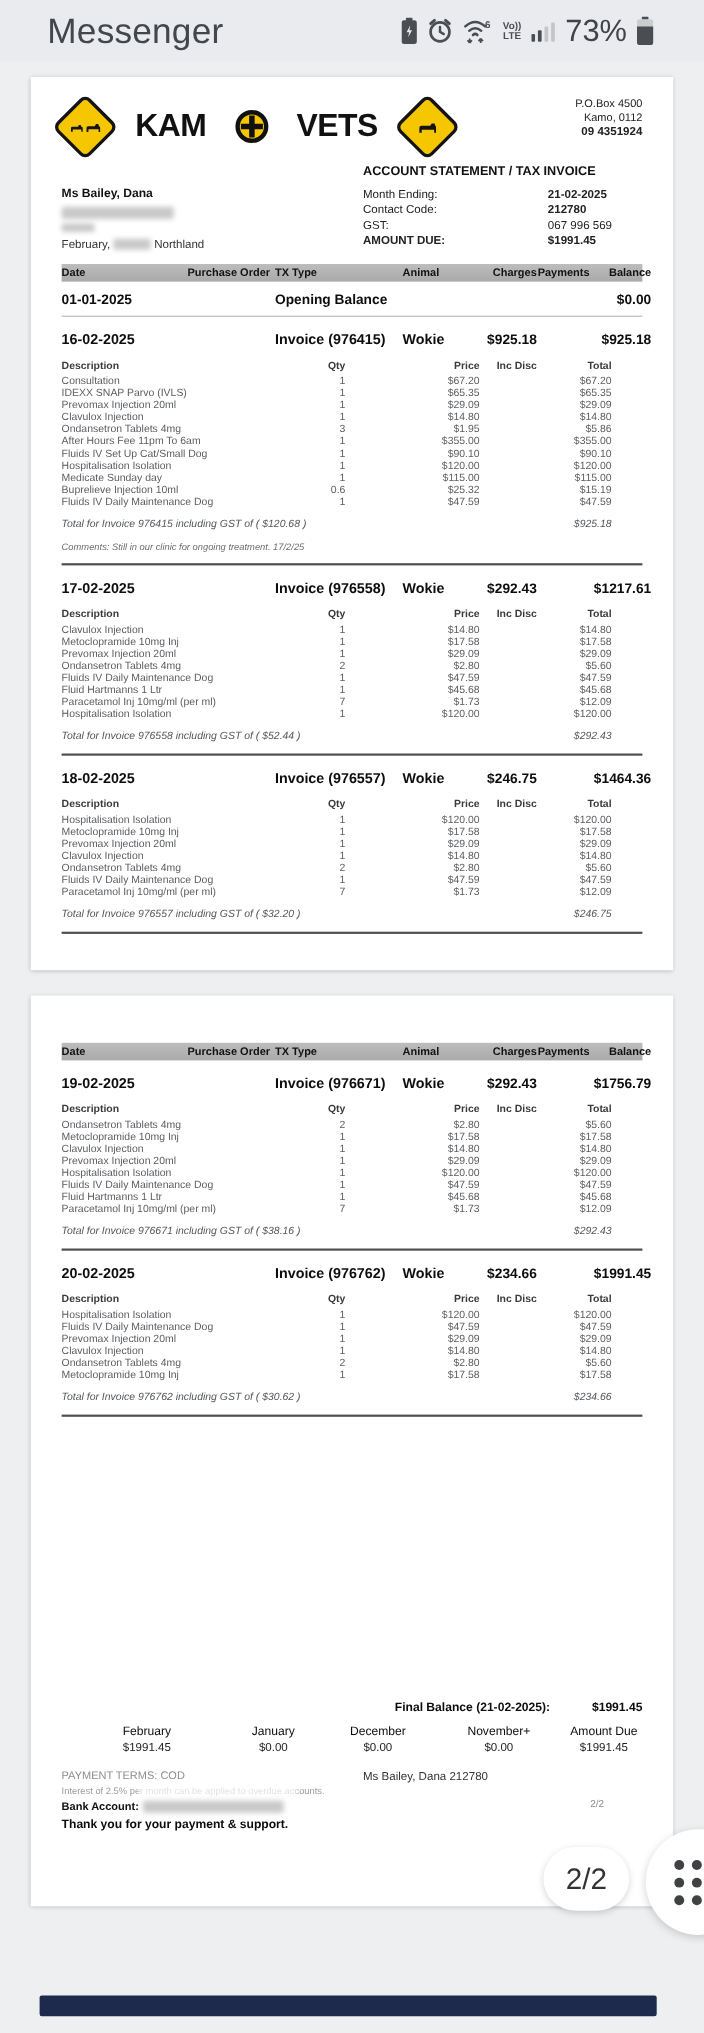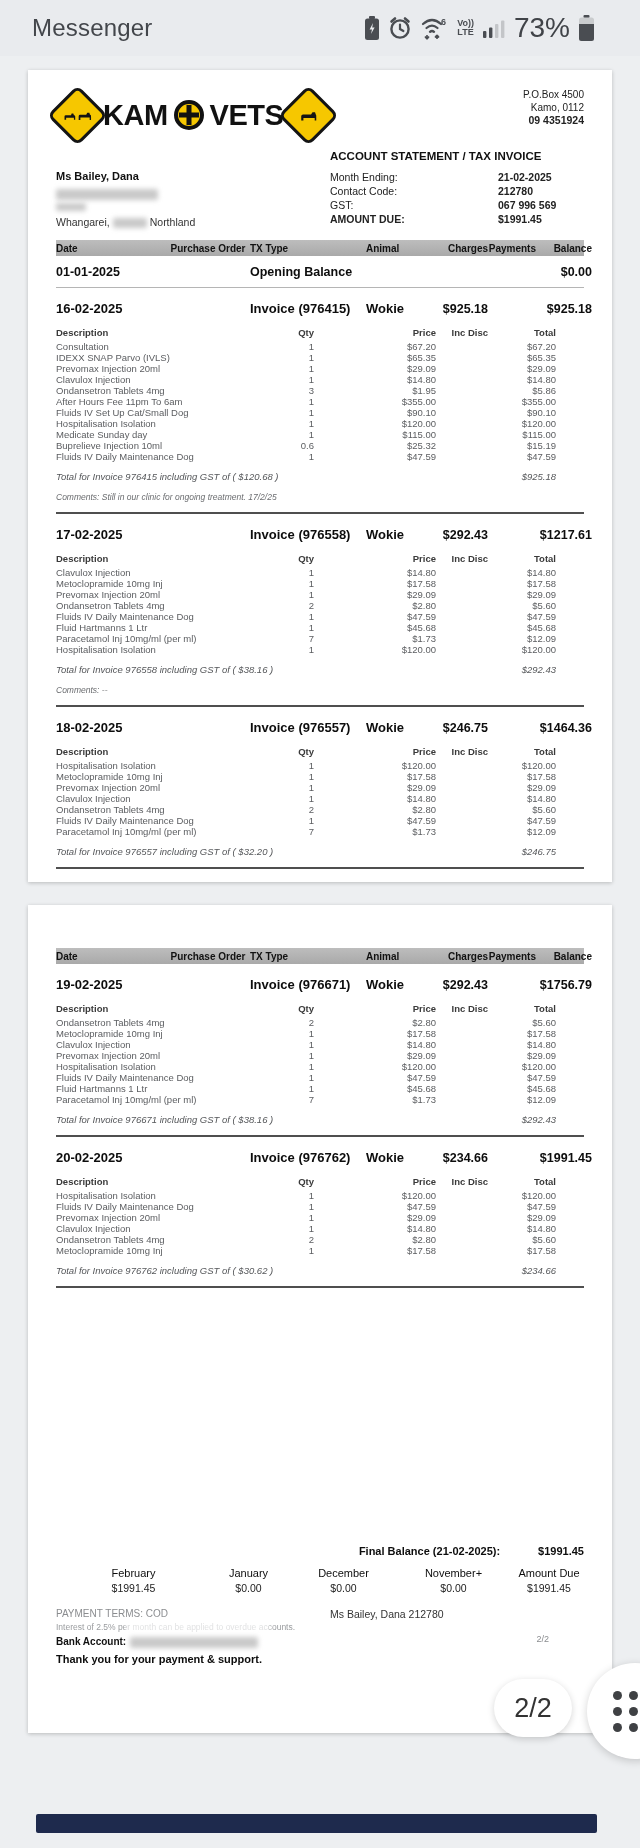--- a/index.html
+++ b/index.html
@@ -7,34 +7,34 @@
     width:640px;height:1848px;position:relative;overflow:hidden;
     background:#edeff1;
     font-family:"Liberation Sans", sans-serif;
     -webkit-font-smoothing:antialiased;
   }
   
   .statusbar{
     position:absolute;left:0;top:0;width:640px;height:56px;
     background:#e9ebee;display:flex;align-items:center;
   }
-  .sb-title{font-size:24px;color:#43464b;margin-left:32px;letter-spacing:.2px;}
+  .sb-title{font-size:32px;color:#43464b;margin-left:43px;letter-spacing:.2px;}
   .sb-right{margin-left:auto;margin-right:46px;display:flex;align-items:center;gap:9px;color:#4a4d52;}
   .sb-right svg{display:block;}
   .volte{font-size:9px;font-weight:bold;line-height:9px;text-align:center;color:#4a4d52;}
   .sb-pct{font-size:28px;color:#404348;}
   
   .card{position:absolute;left:28px;width:584px;background:#ffffff;
         box-shadow:0 1px 4px rgba(0,0,0,.22);box-sizing:border-box;
         padding:0 28px;overflow:hidden;}
   .card1{top:70px;height:812px;}
   .card2{top:905px;height:828px;display:flex;flex-direction:column;}
   
   .doc-head{display:flex;justify-content:space-between;align-items:flex-start;padding-top:16px;}
-  .logo{display:flex;align-items:center;gap:4px;height:58px;}
+  .logo{display:flex;align-items:center;gap:24px;height:58px;}
   .sign{width:37px;height:37px;background:#f6c700;border:3px solid #141414;border-radius:7px;
         transform:rotate(45deg);display:flex;align-items:center;justify-content:center;flex:0 0 auto;}
   .sign-inner{transform:rotate(-45deg);display:flex;gap:1px;align-items:center;}
   .logo-word{font-size:29px;font-weight:bold;color:#111;letter-spacing:-.5px;}
   .ocross{width:22px;height:22px;border-radius:50%;background:#f6c700;border:4px solid #111;
           position:relative;margin:0 2px;flex:0 0 auto;}
   .ocross::before,.ocross::after{content:"";position:absolute;background:#111;}
   .ocross::before{left:50%;top:1px;bottom:1px;width:5px;transform:translateX(-50%);}
   .ocross::after{top:50%;left:1px;right:1px;height:5px;transform:translateY(-50%);}
   .clinic-addr{text-align:right;font-size:10px;color:#222;line-height:13px;padding-top:2px;}
@@ -45,21 +45,21 @@
   .cust-name{font-size:11px;font-weight:bold;color:#111;}
   .redact{display:inline-block;background:#c9c9c9;filter:blur(2.5px);border-radius:2px;vertical-align:middle;}
   .r-line1{width:102px;height:11px;margin-top:5px;}
   .r-line2{width:30px;height:8px;margin-top:3px;display:block;}
   .cust-city{font-size:10.5px;color:#333;margin-top:5px;}
   .r-city{width:34px;height:10px;margin:0 3px;}
   .meta{flex:1;font-size:10.5px;color:#222;}
   .meta-row{display:flex;line-height:14px;}
   .meta-label{width:168px;}
   .meta-val{font-weight:bold;}
-  .meta-val.normal{font-weight:bold;}
+  .meta-val.normal{font-weight:normal;}
   .meta-label.strong{font-weight:bold;}
   
   .thead{display:grid;grid-template-columns:110px 84px 116px 66px 56px 48px 56px;
          background:linear-gradient(#bdbdbd,#a9a9a9);margin-top:12px;height:16px;
          align-items:center;font-size:10px;font-weight:bold;color:#121212;}
   .thead .c2{text-align:center;}
   .thead .c5,.thead .c6,.thead .c7{text-align:right;}
   .txgrid{display:grid;grid-template-columns:110px 84px 116px 66px 56px 48px 56px;align-items:baseline;}
   .opening{padding:9px 0 8px;border-bottom:1px solid #b5b5b5;font-size:12.5px;font-weight:bold;color:#0d0d0d;}
   .opening .tx{grid-column:3/5;}
@@ -195,21 +195,21 @@
   </div>
 
   <div class="stmt-title">ACCOUNT STATEMENT / TAX INVOICE</div>
 
   <div class="cust-meta">
     <div class="cust">
       <div class="cust-name">Ms Bailey, Dana</div>
       <span class="redact r-line1"></span>
       <span class="redact r-line2"></span>
       <div class="cust-city">
-        <span>Whangarei,</span><span class="redact r-city"></span><span>Northland</span>
+        <span>February,</span><span class="redact r-city"></span><span>Northland</span>
       </div>
     </div>
     <div class="meta">
       <div class="meta-row">
           <span class="meta-label">Month Ending:</span>
           <span class="meta-val">21-02-2025</span>
         </div>
       <div class="meta-row">
           <span class="meta-label">Contact Code:</span>
           <span class="meta-val">212780</span>
@@ -432,25 +432,24 @@
 
         <div class="itemgrid item">
           <span>Hospitalisation Isolation</span>
           <span class="n">1</span>
           <span class="n">$120.00</span>
           <span class="n"></span>
           <span class="n">$120.00</span>
         </div>
 
       <div class="itemgrid inv-total">
-        <span class="lbl">Total for Invoice 976558 including GST of ( $38.16 )</span>
+        <span class="lbl">Total for Invoice 976558 including GST of ( $52.44 )</span>
         <span></span>
         <span class="val">$292.43</span>
       </div>
-      <div class="comments">Comments: --</div>
     </section>
 
     <section class="invoice">
       <div class="txgrid txrow">
         <span>18-02-2025</span>
         <span></span>
         <span>Invoice (976557)</span>
         <span>Wokie</span>
         <span class="charges">$246.75</span>
         <span></span>

